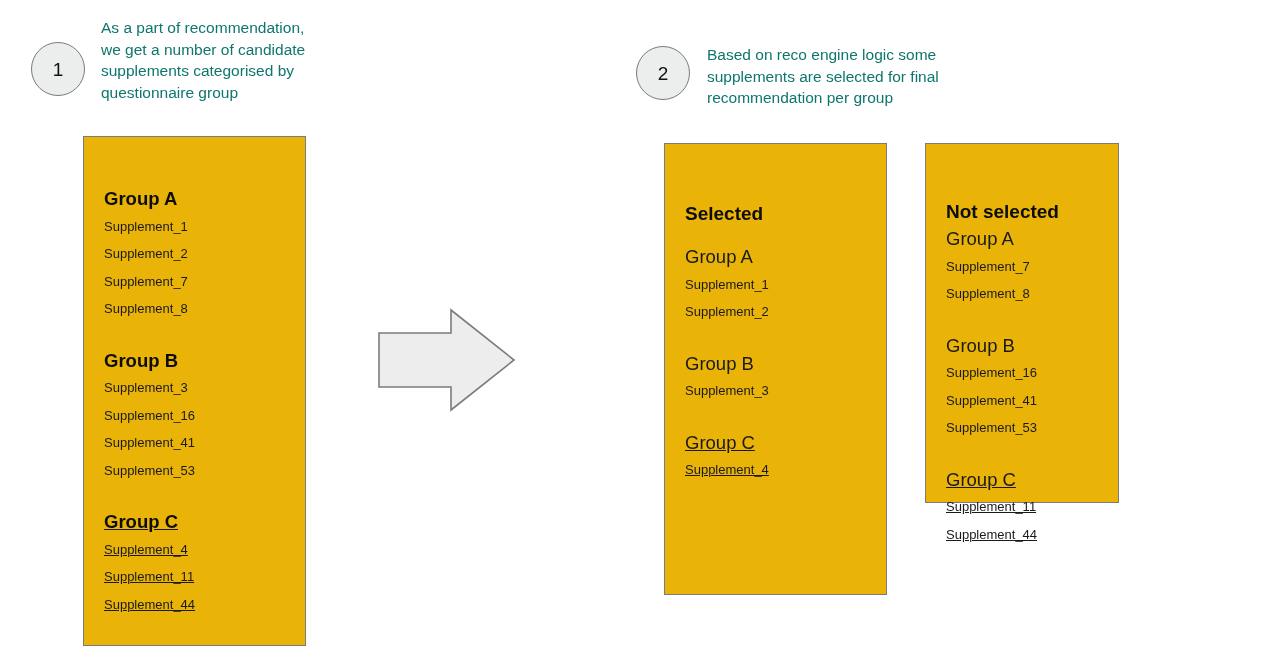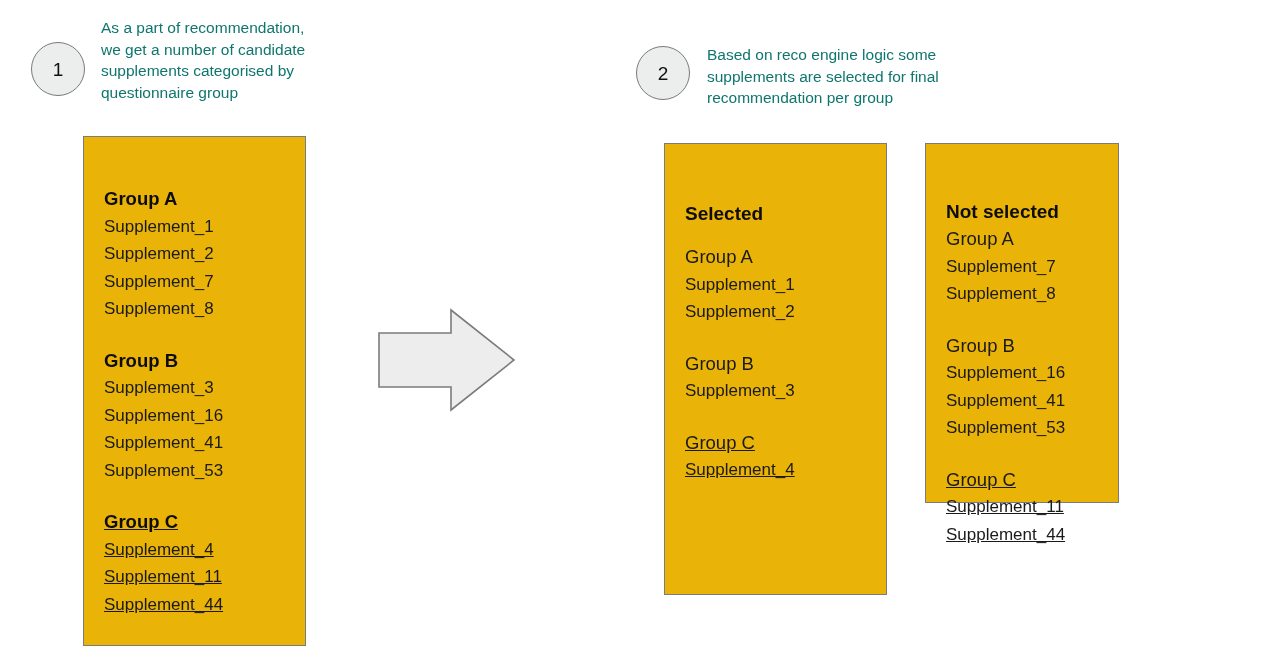--- a/index.html
+++ b/index.html
@@ -88,21 +88,21 @@
     font-size: 18.5px;
     font-weight: bold;
     line-height: 27.5px;
     color: #0d0d0d;
   }
   .group-heading.plain {
     font-weight: normal;
     color: #1a1a1a;
   }
   .item-line {
-    font-size: 17px;
+    font-size: 13px;
     line-height: 27.5px;
     color: #1a1a1a;
     white-space: nowrap;
   }
 
   
   #flow-arrow {
     position: absolute;
     left: 374px;
     top: 305px;

